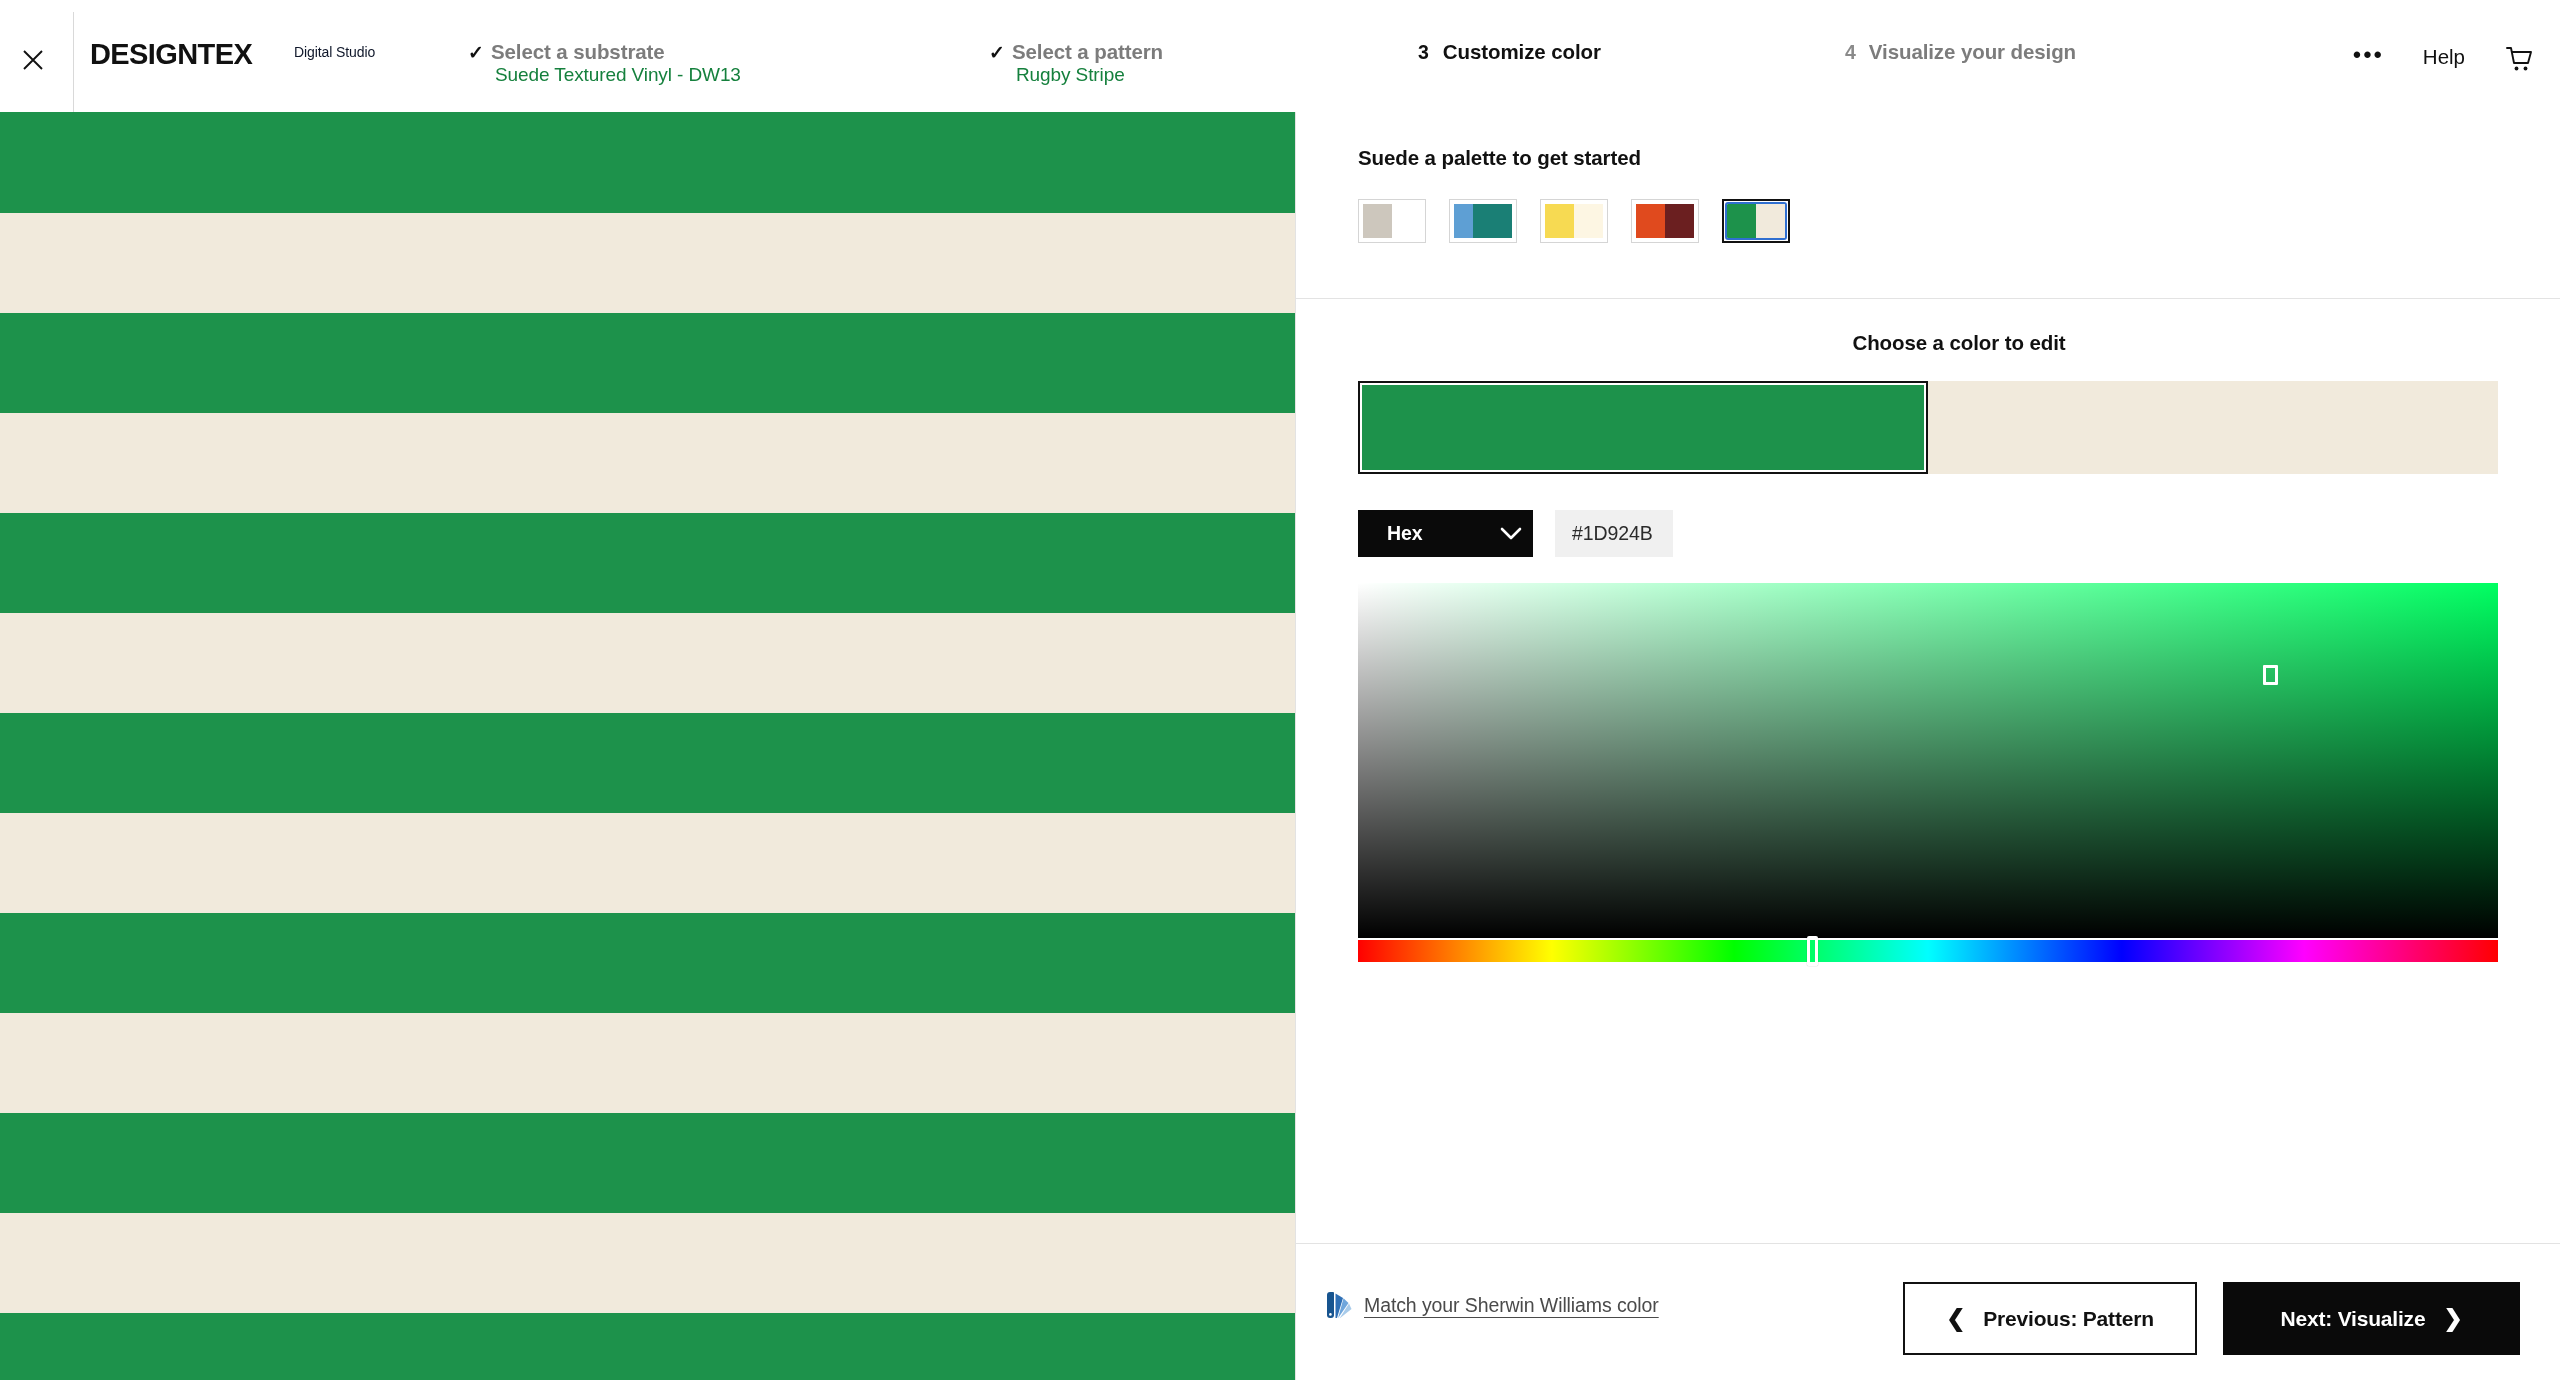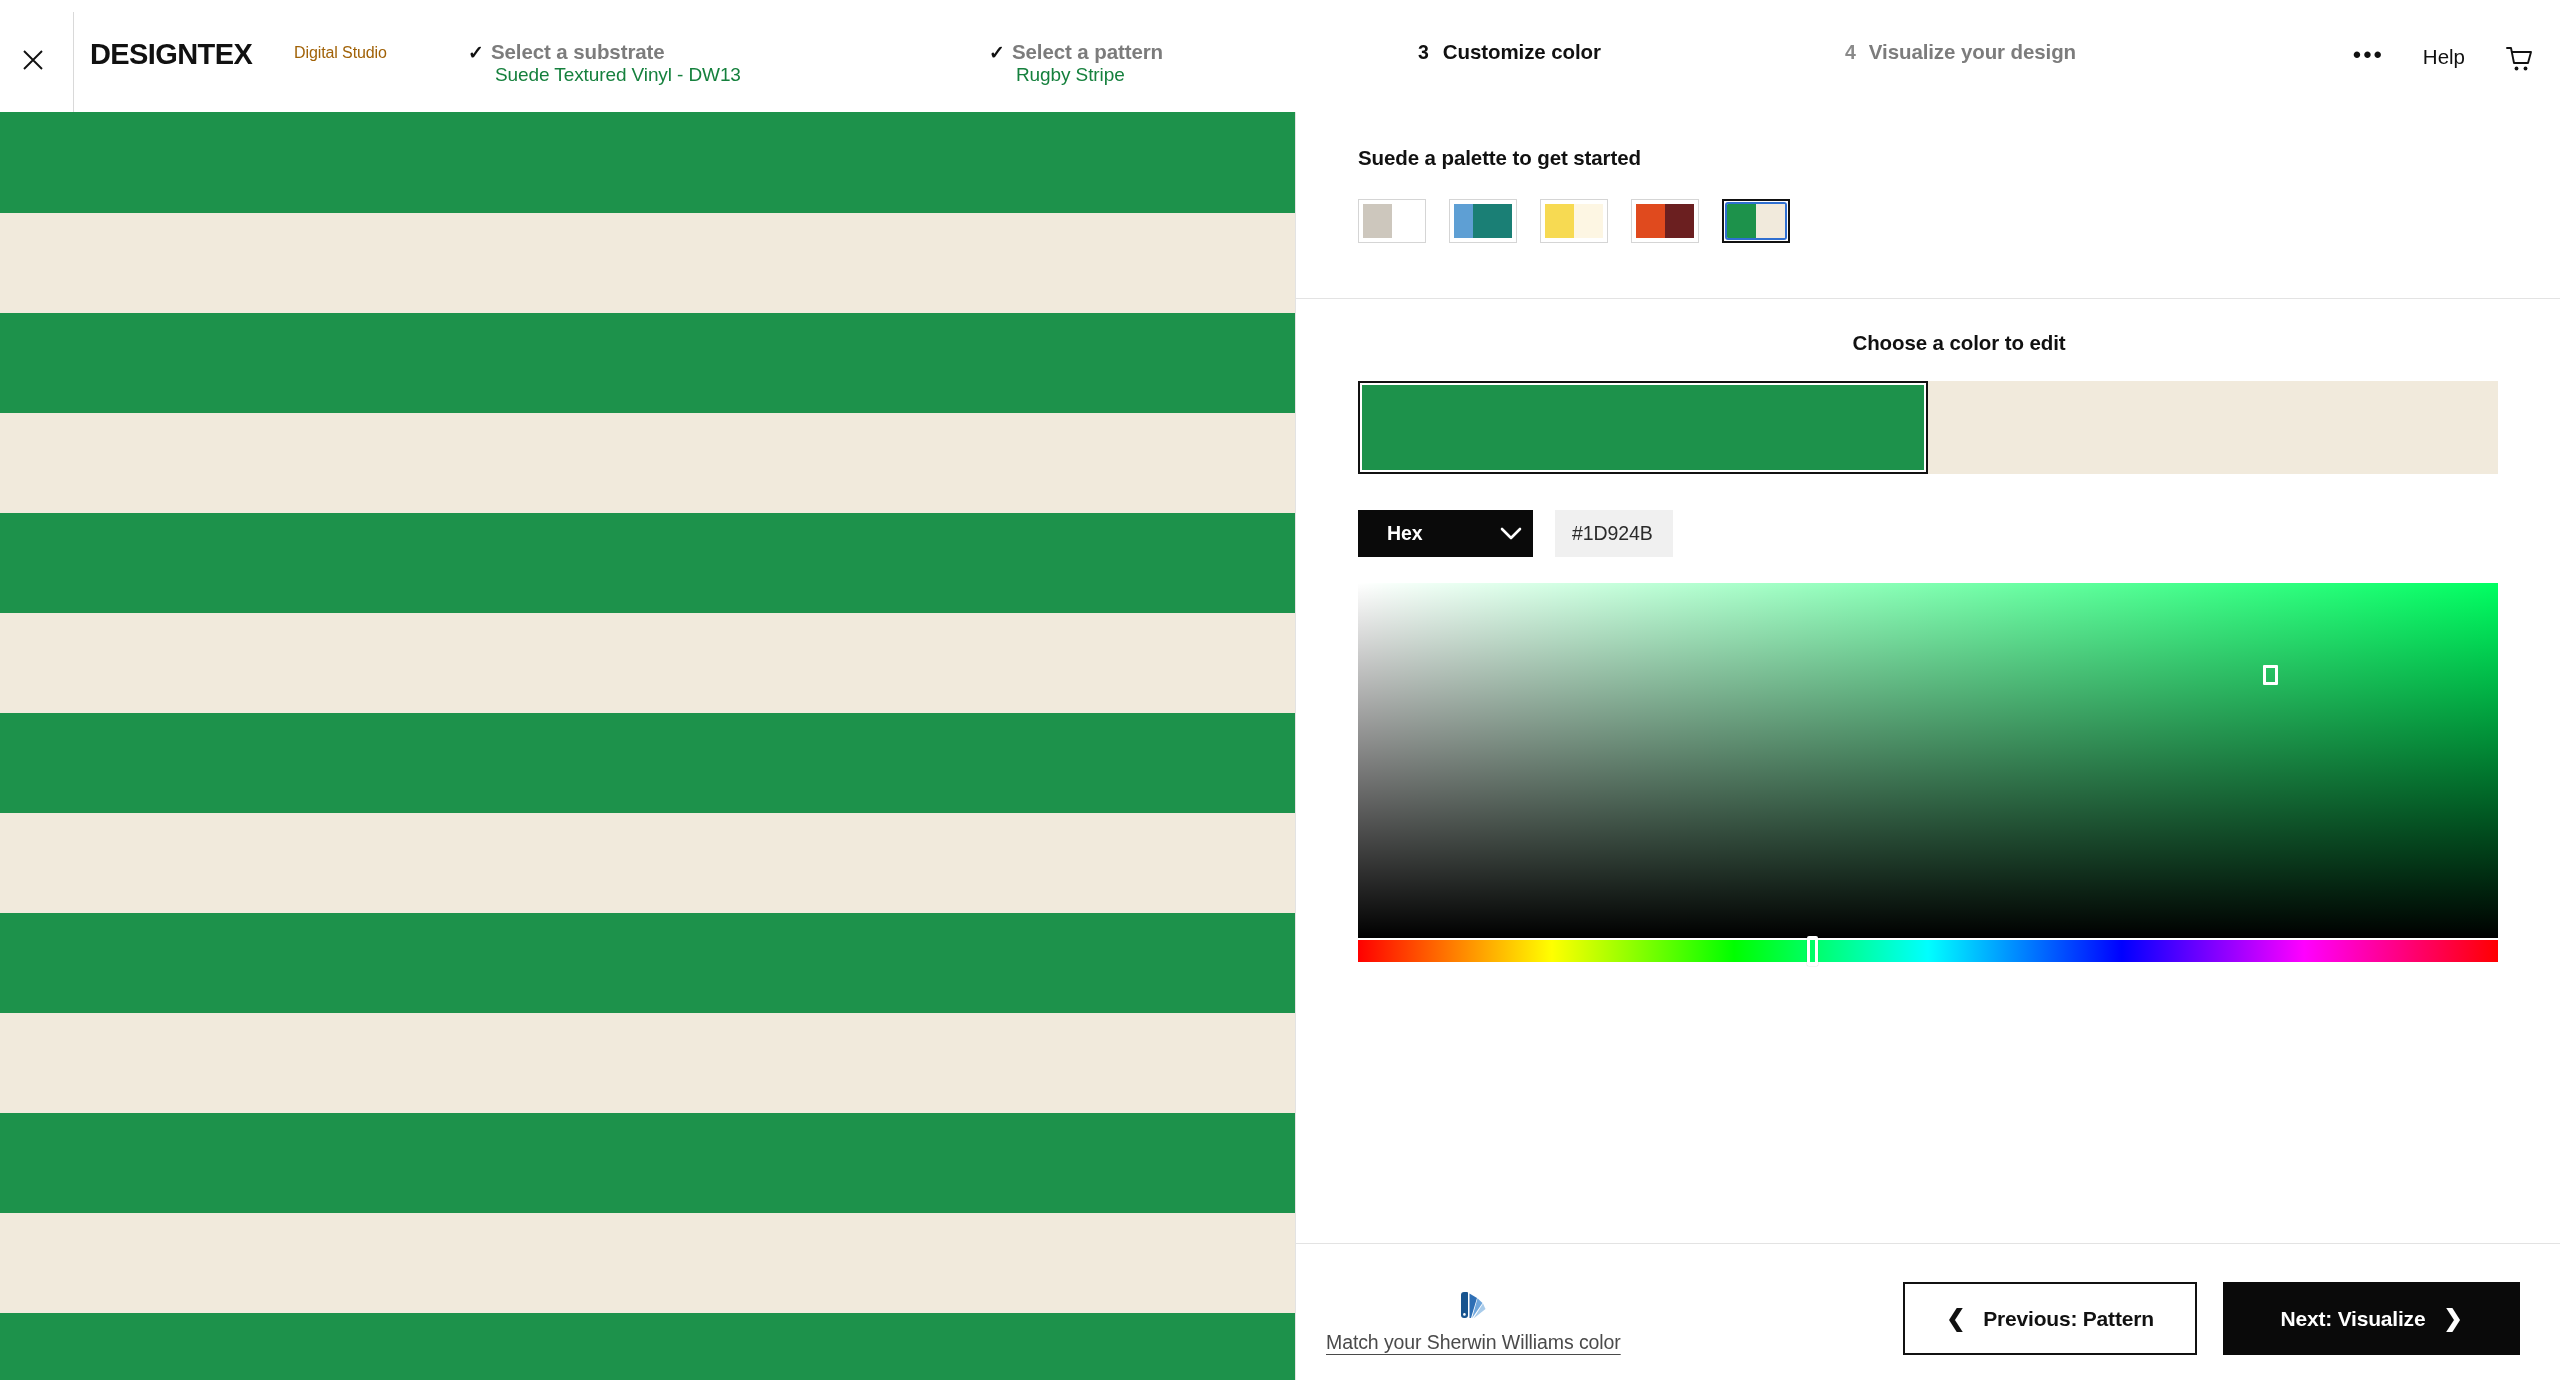--- a/index.html
+++ b/index.html
@@ -78,22 +78,22 @@
     font-weight: 700;
     letter-spacing: -0.6px;
     color: #111111;
     white-space: nowrap;
   }
 
   .studio-label {
     position: absolute;
     left: 294px;
     top: 44px;
-    font-size: 16px;
-    color: #a16207;
+    font-size: 14px;
+    color: #0f172a;
     white-space: nowrap;
     letter-spacing: -0.1px;
   }
 
   .step {
     position: absolute;
     top: 40px;
     white-space: nowrap;
     cursor: pointer;
   }
@@ -371,21 +371,20 @@
     box-sizing: border-box;
   }
   .sherwin-link {
     position: absolute;
     left: 30px;
     top: 47px;
     display: flex;
     align-items: center;
     gap: 12px;
     cursor: pointer;
-    flex-direction: column;
   }
   .sherwin-text {
     font-size: 19.5px;
     color: #4a4a4a;
     text-decoration: underline;
     text-underline-offset: 5px;
     letter-spacing: -0.1px;
   }
   .btn {
     position: absolute;

